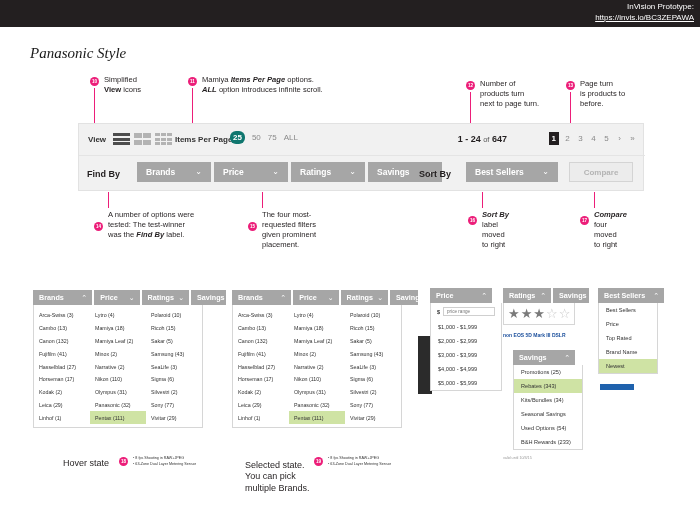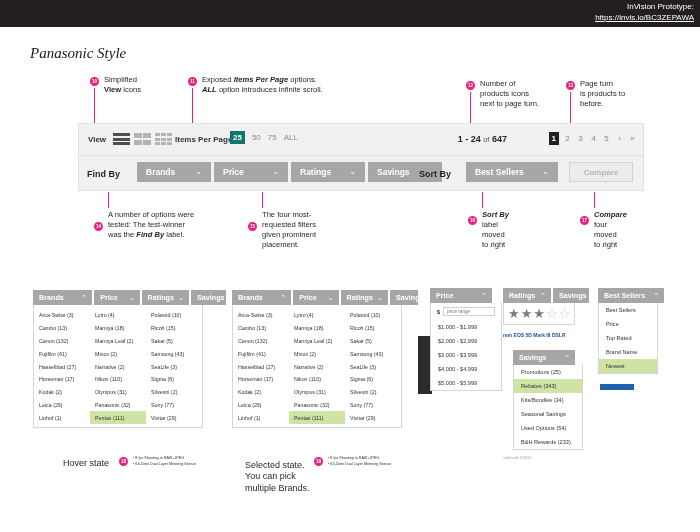--- a/index.html
+++ b/index.html
@@ -61,21 +61,21 @@
   .vi.grid2 i{ background:#b3b3b3; }
   .vi.grid3{ grid-template-columns:repeat(3,1fr); grid-template-rows:repeat(3,1fr); }
   .vi.grid3 i{ background:#b3b3b3; }
   .vi i{ display:block; }
 
   .ipp-label{ position:absolute; left:96px; top:11px; }
   .ipp-opts{ position:absolute; left:151px; top:7px; display:flex; align-items:center; gap:7px; }
   .ipp{ font-size:8px; color:#8a8a8a; }
   .ipp.sel{
     background:#0f766e; color:#fff; font-weight:bold;
-    padding:2px 3px; font-size:8px;
+    padding:2px 3px; font-size:8px;border-radius:6px;
   }
 
   .count{ position:absolute; right:138px; top:10px; font-size:9px; font-weight:bold; color:#231f20; white-space:nowrap; }
   .count .of{ font-weight:normal; font-size:7.5px; color:#555; }
   .pager{ position:absolute; right:8px; top:8px; display:flex; gap:4px; align-items:center; }
   .pg{ font-size:8px; color:#8a8a8a; min-width:9px; text-align:center; }
   .pg.sel{ background:#231f20; color:#fff; font-weight:bold; padding:2px 3px; }
 
   .row2{ position:absolute; left:0; top:31px; width:566px; height:37px; border-top:1px solid #e4e4e4; }
   .findby{ position:absolute; left:8px; top:13px; font-size:9px; font-weight:bold; color:#231f20; }
@@ -147,29 +147,29 @@
 
 <div class="badge" style="left:90px;top:77px">10</div>
 <div class="anno" style="left:104px;top:75px;width:60px">
   <span>Simplified</span><br>
   <b>View</b><span> icons</span>
 </div>
 <div class="lead" style="left:94px;top:88px;height:35px"></div>
 
 <div class="badge" style="left:188px;top:77px">11</div>
 <div class="anno" style="left:202px;top:75px;width:240px">
-  <span>Exposed </span><i>Items Per Page</i><span> options.</span><br>
+  <span>Mamiya </span><i>Items Per Page</i><span> options.</span><br>
   <i>ALL</i><span> option introduces infinite scroll.</span>
 </div>
 <div class="lead" style="left:192px;top:88px;height:35px"></div>
 
 <div class="badge" style="left:466px;top:81px">12</div>
 <div class="anno" style="left:480px;top:79px;width:82px">
   <span>Number of</span><br>
-  <span>products icons</span><br>
+  <span>products turn</span><br>
   <span>next to page turn.</span>
 </div>
 <div class="lead" style="left:470px;top:92px;height:31px"></div>
 
 <div class="badge" style="left:566px;top:81px">13</div>
 <div class="anno" style="left:580px;top:79px;width:70px">
   <span>Page turn</span><br>
   <span>is products to</span><br>
   <span>before.</span>
 </div>

